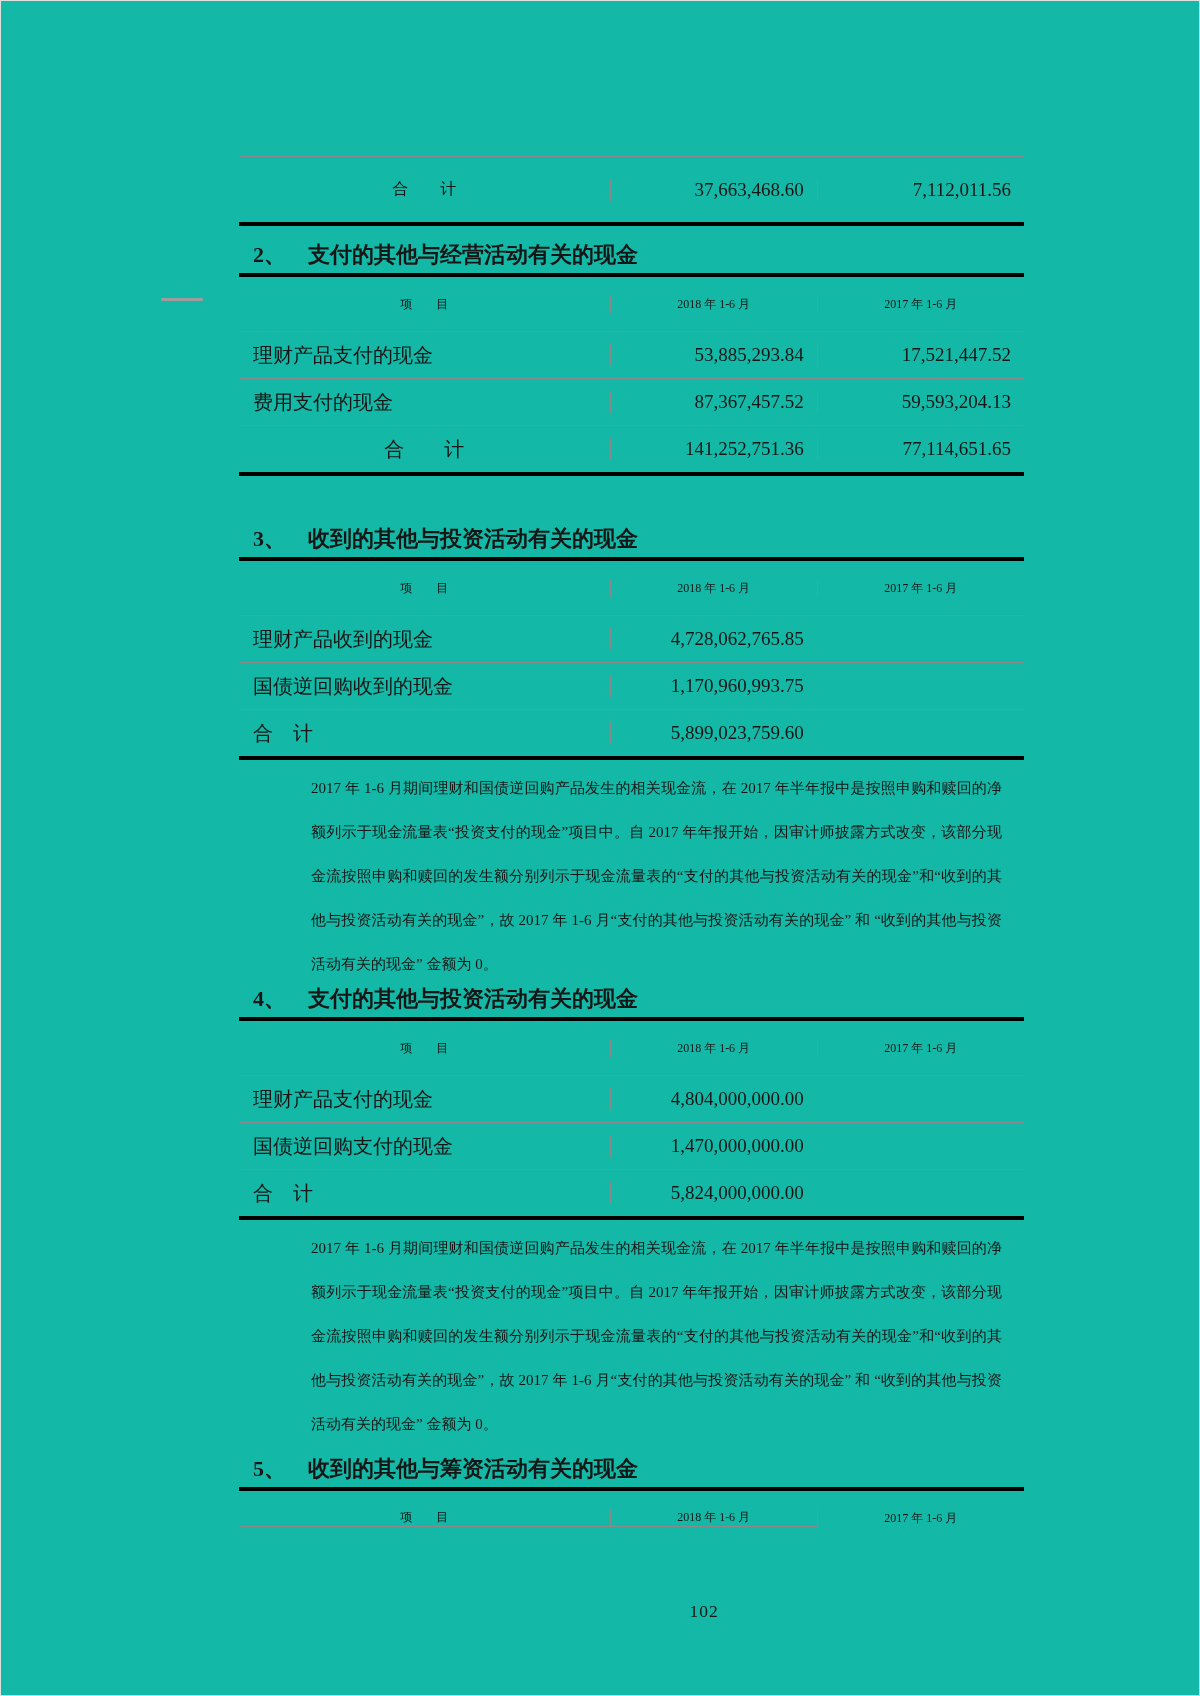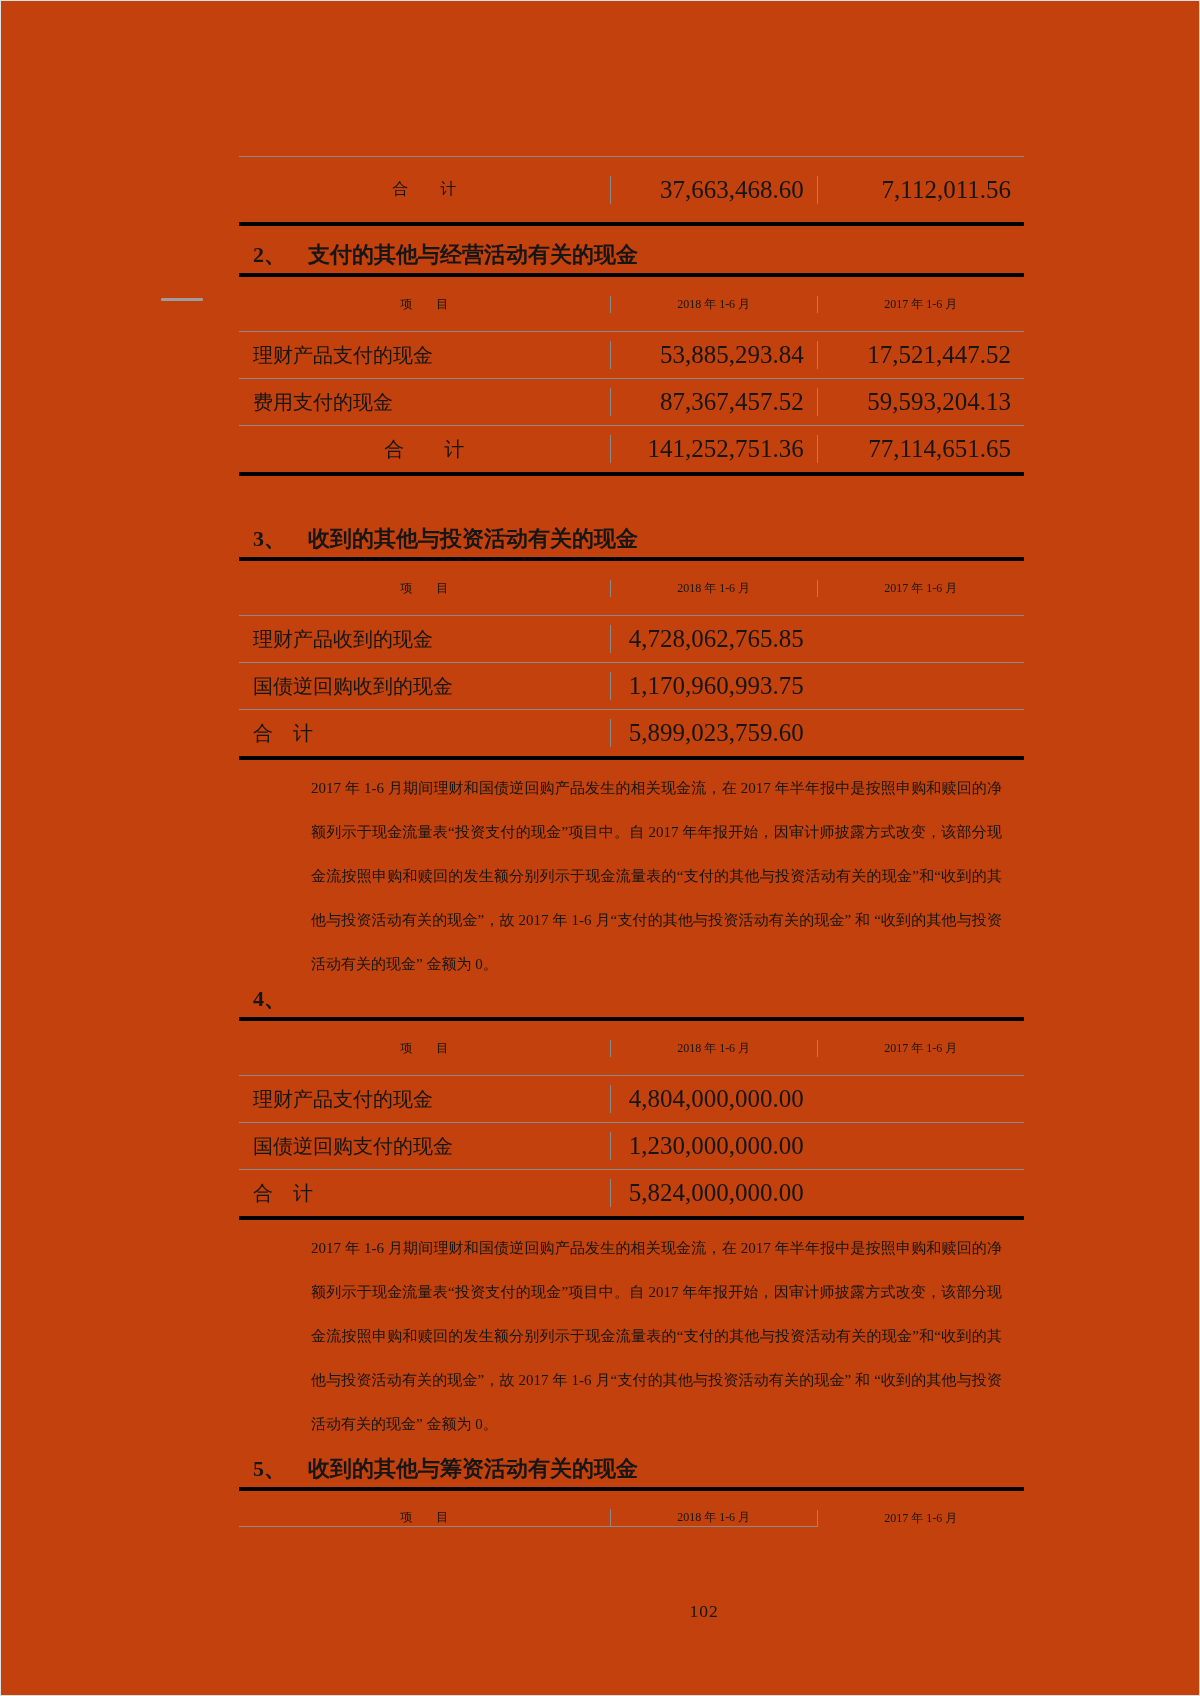--- a/index.html
+++ b/index.html
@@ -1,40 +1,40 @@
 <!DOCTYPE html>
 <html><head>
 <meta charset="utf-8">
 <style>
   html,body{margin:0;padding:0;background:#e9e9e9;}
   .page{
     position:relative;
     width:1200px;height:1696px;
-    background:#c2410c;
+    background:#14b8a6;
     border:1px solid #e0e0e0;
     box-sizing:border-box;
     font-family:"Liberation Serif","DejaVu Serif",serif;
     color:#161616;
     overflow:hidden;
   }
   .content{
     position:absolute;
     left:238px;top:155px;
     width:785px;
   }
   
   .tbl{width:100%;border-bottom:4px solid #000;}
   .tbl .trow{display:flex;align-items:center;}
   .c1{width:47.2%;box-sizing:border-box;padding-left:14px;}
   .c2{width:26.4%;box-sizing:border-box;border-left:1px solid #8a8a8a;}
   .c3{width:26.4%;box-sizing:border-box;border-left:1px solid #8a8a8a;padding-left:34px;}
   .hdr{height:54px;font-size:12px;}
   .hdr .c1,.hdr .c2,.hdr .c3{text-align:center;padding-left:0;}
   .drow{height:46px;font-size:20px;border-top:1px solid #8a8a8a;}
-  .val{text-align:right;padding-right:13px;font-size:25px;}
+  .val{text-align:right;padding-right:13px;font-size:19px;}
   .center-label{text-align:center;padding-left:0;}
   .prev{border-top:1px solid #8a8a8a;}
   .prev .trow{height:65px;border-top:none;}
   
   .sec{
     display:flex;align-items:flex-end;
     border-bottom:4px solid #000;
     padding-bottom:5px;
     font-size:22px;font-weight:700;
     line-height:26px;
@@ -134,35 +134,36 @@
         <div class="c1">合　计</div>
         <div class="c2 val">5,899,023,759.60</div>
         <div class="c3 val"></div>
       </div>
     </div>
 
     <p class="note">2017 年 1-6 月期间理财和国债逆回购产品发生的相关现金流，在 2017 年半年报中是按照申购和赎回的净额列示于现金流量表“投资支付的现金”项目中。自 2017 年年报开始，因审计师披露方式改变，该部分现金流按照申购和赎回的发生额分别列示于现金流量表的“支付的其他与投资活动有关的现金”和“收到的其他与投资活动有关的现金”，故 2017 年 1-6 月“支付的其他与投资活动有关的现金” 和 “收到的其他与投资活动有关的现金” 金额为 0。</p>
 
     <div class="sec">
       <span class="no">4、</span>
+      <span>支付的其他与投资活动有关的现金</span>
     </div>
     <div class="tbl">
       <div class="trow hdr">
         <div class="c1">项　　目</div>
         <div class="c2">2018 年 1-6 月</div>
         <div class="c3">2017 年 1-6 月</div>
       </div>
       <div class="trow drow">
         <div class="c1">理财产品支付的现金</div>
         <div class="c2 val">4,804,000,000.00</div>
         <div class="c3 val"></div>
       </div>
       <div class="trow drow">
         <div class="c1">国债逆回购支付的现金</div>
-        <div class="c2 val">1,230,000,000.00</div>
+        <div class="c2 val">1,470,000,000.00</div>
         <div class="c3 val"></div>
       </div>
       <div class="trow drow">
         <div class="c1">合　计</div>
         <div class="c2 val">5,824,000,000.00</div>
         <div class="c3 val"></div>
       </div>
     </div>
 
     <p class="note">2017 年 1-6 月期间理财和国债逆回购产品发生的相关现金流，在 2017 年半年报中是按照申购和赎回的净额列示于现金流量表“投资支付的现金”项目中。自 2017 年年报开始，因审计师披露方式改变，该部分现金流按照申购和赎回的发生额分别列示于现金流量表的“支付的其他与投资活动有关的现金”和“收到的其他与投资活动有关的现金”，故 2017 年 1-6 月“支付的其他与投资活动有关的现金” 和 “收到的其他与投资活动有关的现金” 金额为 0。</p>

